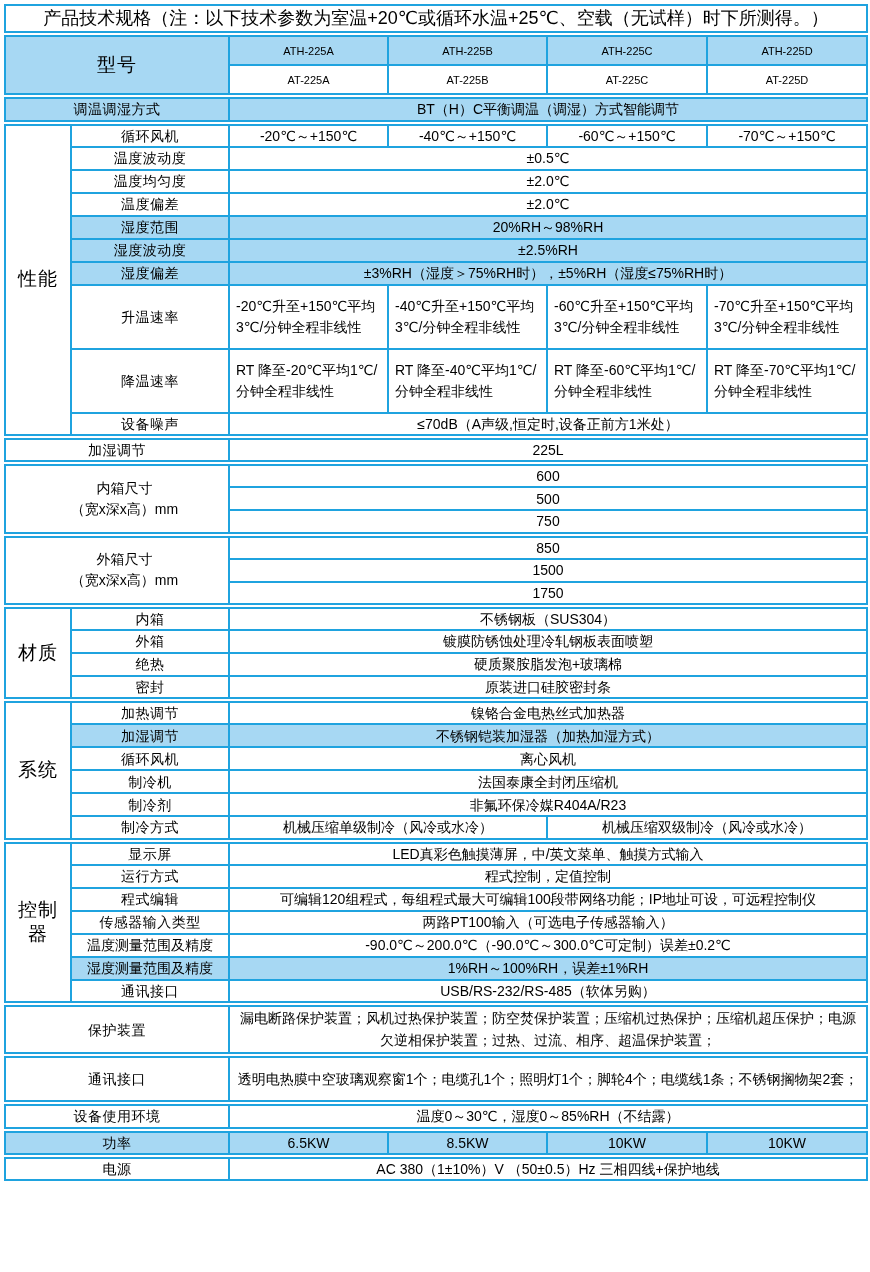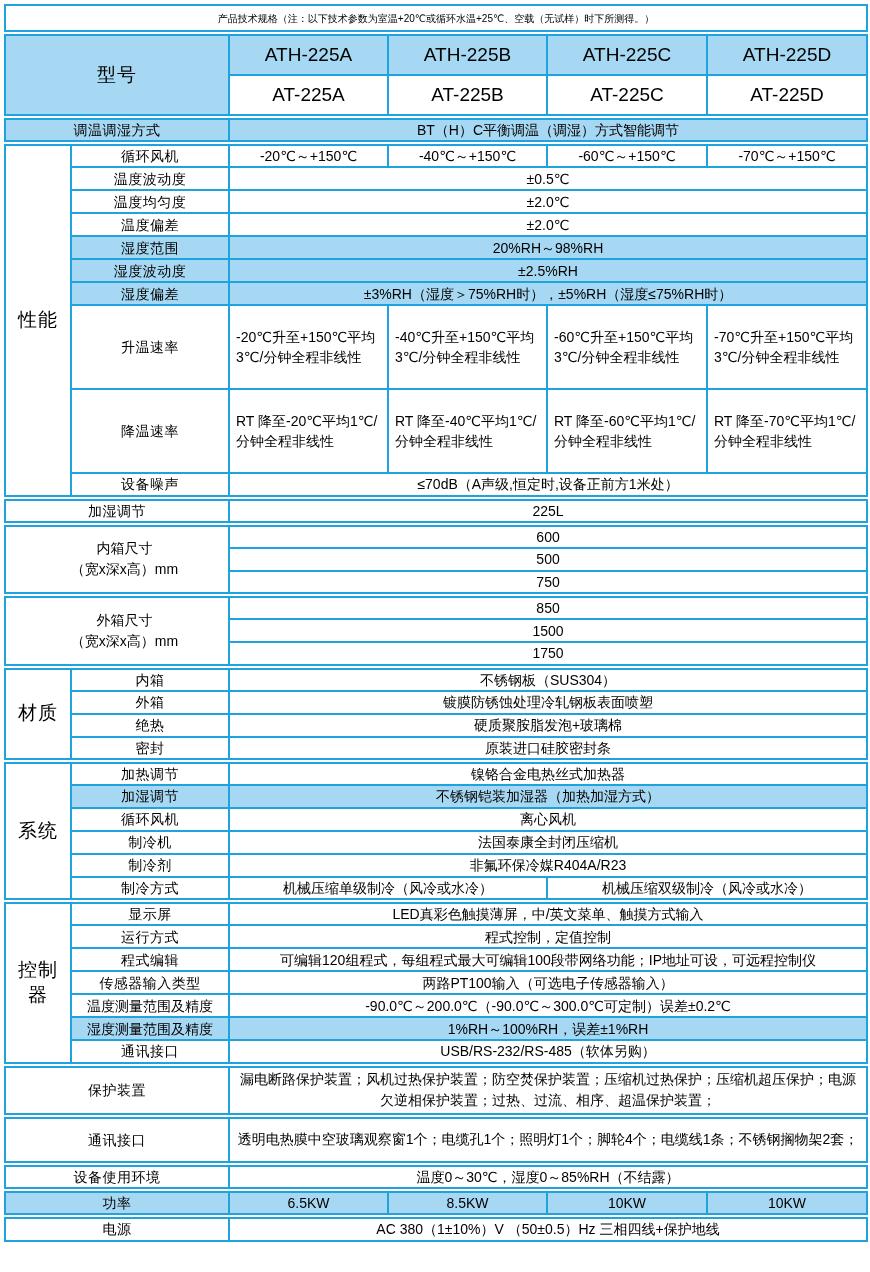--- a/index.html
+++ b/index.html
@@ -20,27 +20,27 @@
     text-align: center;
     vertical-align: middle;
     font-size: 14px;
     line-height: 1.3;
     padding: 1px 4px;
     height: 23px;
     overflow: hidden;
   }
   tr.sec > td { border-top: 6px double #1FA3DF; }
   .fill { background: #A7D8F3; }
-  .title-cell { height: 28px; font-size: 10px; }
-  .model-cell { height: 42px; font-size: 19px; }
+  .title-cell { height: 28px; font-size: 18px; }
+  .model-cell { height: 31px; font-size: 11px; }
   .grp { font-size: 19px; letter-spacing: 1px; }
   .lbl { letter-spacing: 0.5px; margin-left: 14px; }
   .rate {
     text-align: left;
-    height: 84px;
+    height: 64px;
     padding: 3px 6px;
     line-height: 1.45;
     margin-left: 20px;
   }
   .multiline { height: 48px; line-height: 1.55; }
   .dim-label { line-height: 1.5; padding-left: 19px; }
   .footer {
     padding: 7px 2px 0 4px;
     font-size: 15px;
     letter-spacing: 0.5px;

